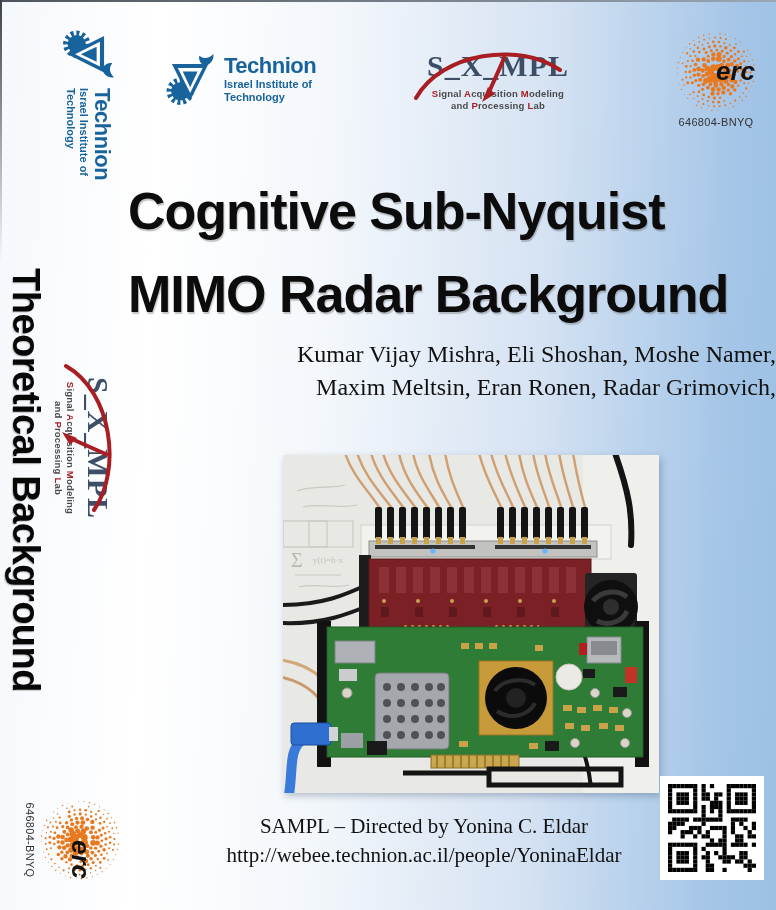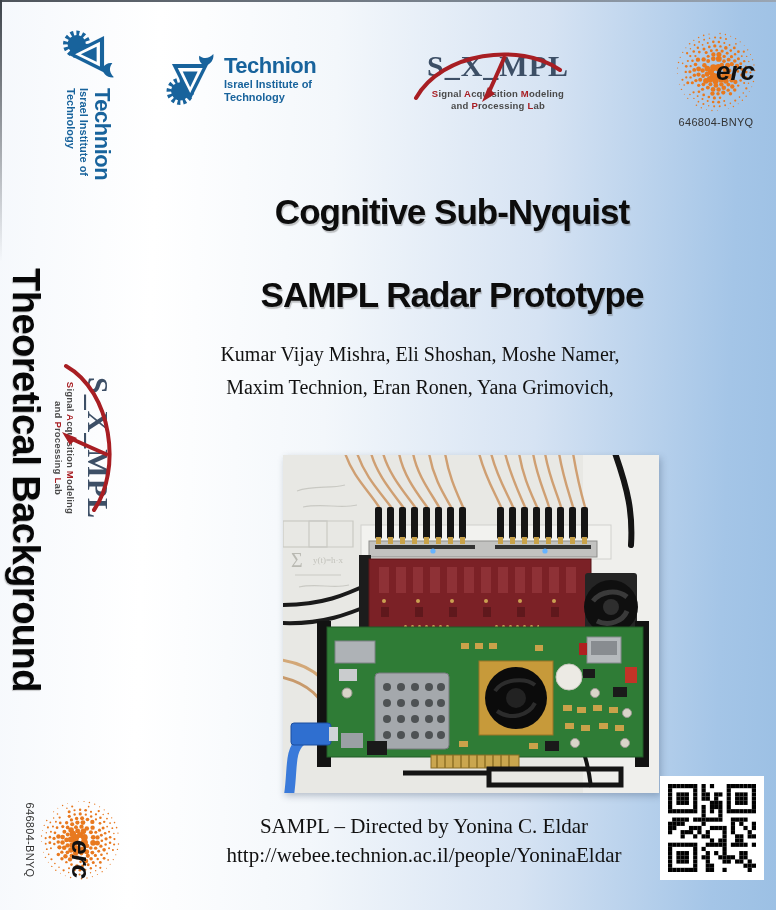--- a/index.html
+++ b/index.html
@@ -33,25 +33,25 @@
   
   .erc{position:relative;width:112px;text-align:center;}
   .erc .sun{position:relative;width:84px;height:84px;margin:0 auto;font-style:italic;}
   .erc .word{position:absolute;left:42px;top:26px;font-size:26px;font-weight:bold;color:#111;
     letter-spacing:0;line-height:30px;font-family:"Liberation Sans",sans-serif;}
   .erc .grant{font-size:11px;color:#333;margin-top:2px;letter-spacing:.3px;}
   #erc-top{position:absolute;left:660px;top:30px;}
   #erc-rot{position:absolute;left:122px;top:784px;transform:rotate(90deg);transform-origin:top left;}
 
   
-  #title{position:absolute;left:128px;right:0;top:170px;text-align:center;
-    font-size:35px;font-weight:bold;color:#0c0c0c;line-height:83px;letter-spacing:-1px;
+  #title{position:absolute;left:128px;right:0;top:170px;text-align:left;
+    font-size:52px;font-weight:bold;color:#0c0c0c;line-height:83px;letter-spacing:-1px;
     text-shadow:1px 1.5px 1px rgba(90,90,90,.35);}
-  #authors{position:absolute;left:64px;width:712px;top:338px;text-align:center;
-    font-family:"Liberation Serif",serif;font-size:20px;color:#111;line-height:33px;}
+  #authors{position:absolute;left:64px;width:712px;top:338px;text-align:right;
+    font-family:"Liberation Serif",serif;font-size:24px;color:#111;line-height:33px;}
   #side-label{position:absolute;left:4px;top:268px;writing-mode:vertical-rl;text-orientation:sideways;
     font-size:38px;font-weight:bold;color:#070707;letter-spacing:-0.5px;
     text-shadow:1px 1px 1px rgba(90,90,90,.35);}
   #footer{position:absolute;left:68px;width:712px;top:812px;text-align:center;
     font-family:"Liberation Serif",serif;font-size:21px;color:#111;line-height:29px;}
 
   
   #photo{position:absolute;left:283px;top:455px;width:376px;height:338px;
     box-shadow:2px 3px 7px rgba(40,60,90,.30);}
 
@@ -528,26 +528,26 @@
           <circle cx="8.9" cy="70.7" r="0.85" fill="#e8791f"></circle>
           <circle cx="6.4" cy="64.7" r="0.59" fill="#e8791f"></circle>
         </svg>
       <span class="word">erc</span>
     </div>
     <div class="grant">646804-BNYQ</div>
   </div>
 
   <div id="title">
     <div>Cognitive Sub-Nyquist</div>
-    <div>SAMPL Radar Prototype</div>
+    <div>MIMO Radar Background</div>
   </div>
 
   <div id="authors">
     <div>Kumar Vijay Mishra, Eli Shoshan, Moshe Namer,</div>
-    <div>Maxim Technion, Eran Ronen, Yana Grimovich,</div>
+    <div>Maxim Meltsin, Eran Ronen, Radar Grimovich,</div>
   </div>
 
   <div id="side-label">Theoretical Background</div>
 
   <svg id="photo" viewBox="0 0 376 338">
     <defs>
       <pattern id="golddots" width="7" height="7" patternUnits="userSpaceOnUse">
         <rect width="7" height="7" fill="#7b2126"></rect>
         <circle cx="3.5" cy="3.5" r="1.4" fill="#caa052"></circle>
       </pattern>

